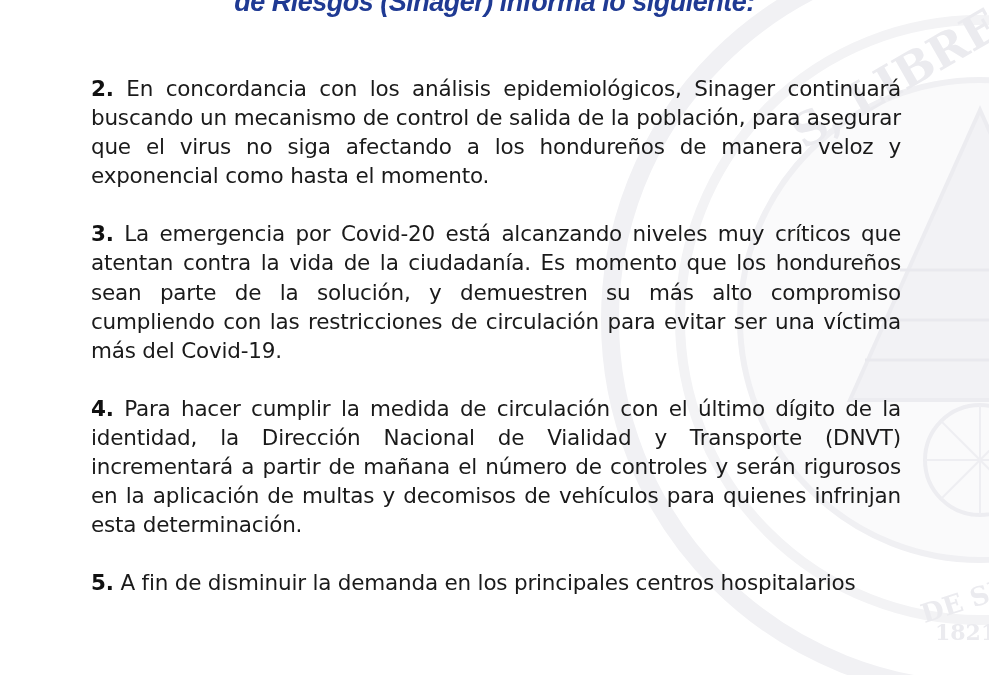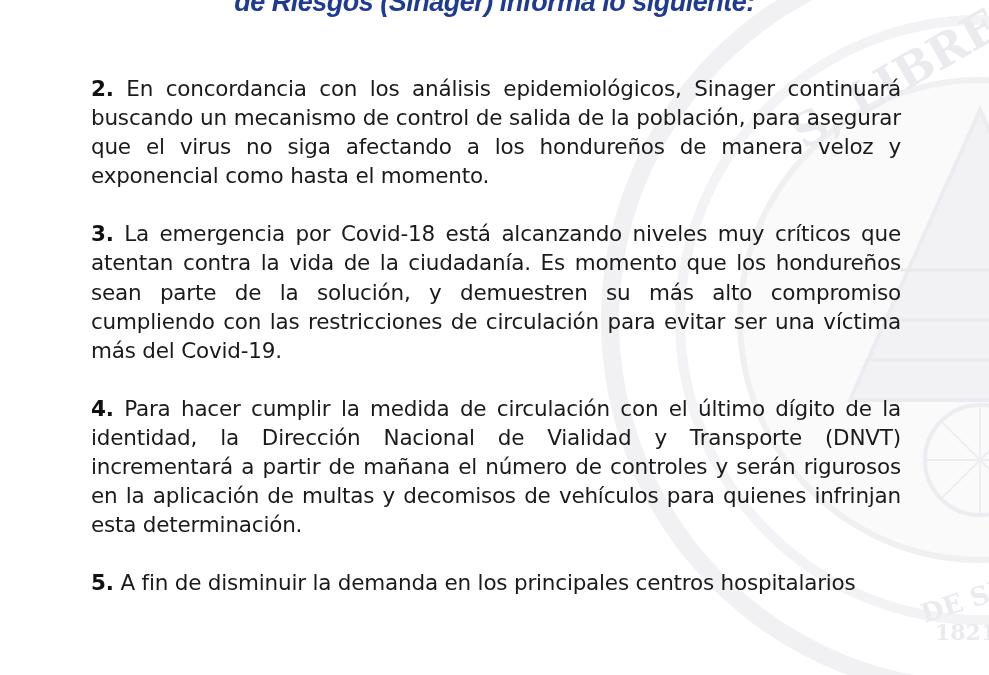--- a/index.html
+++ b/index.html
@@ -88,20 +88,20 @@
     <text x="320" y="665" font-family="DejaVu Serif, serif" font-weight="bold" font-size="26" fill="#ebebef" transform="rotate(-18 380 660)">DE SEPTIEM</text>
     <text x="335" y="700" font-family="DejaVu Serif, serif" font-weight="bold" font-size="22" fill="#ebebef">1821</text>
   </svg>
 
   <div class="heading">de Riesgos (Sinager) informa lo siguiente:</div>
 
   <div class="content">
     <div class="para-gap"></div>
     <p class="para"><span class="num">2.</span> <span>En concordancia con los análisis epidemiológicos, Sinager continuará buscando un mecanismo de control de salida de la población, para asegurar que el virus no siga afectando a los hondureños de manera veloz y exponencial como hasta el momento.</span></p>
     <div class="para-gap"></div>
-    <p class="para"><span class="num">3.</span> <span>La emergencia por Covid-18 está alcanzando niveles muy críticos que atentan contra la vida de la ciudadanía. Es momento que los hondureños sean parte de la solución, y demuestren su más alto compromiso cumpliendo con las restricciones de circulación para evitar ser una víctima más del Covid-19.</span></p>
+    <p class="para"><span class="num">3.</span> <span>La emergencia por Covid-20 está alcanzando niveles muy críticos que atentan contra la vida de la ciudadanía. Es momento que los hondureños sean parte de la solución, y demuestren su más alto compromiso cumpliendo con las restricciones de circulación para evitar ser una víctima más del Covid-19.</span></p>
     <div class="para-gap"></div>
     <p class="para"><span class="num">4.</span> <span>Para hacer cumplir la medida de circulación con el último dígito de la identidad, la Dirección Nacional de Vialidad y Transporte (DNVT) incrementará a partir de mañana el número de controles y serán rigurosos en la aplicación de multas y decomisos de vehículos para quienes infrinjan esta determinación.</span></p>
     <div class="para-gap"></div>
     <p class="para"><span class="num">5.</span> <span>A fin de disminuir la demanda en los principales centros hospitalarios</span></p>
   </div>
 
 </div>
 
 </body></html>

